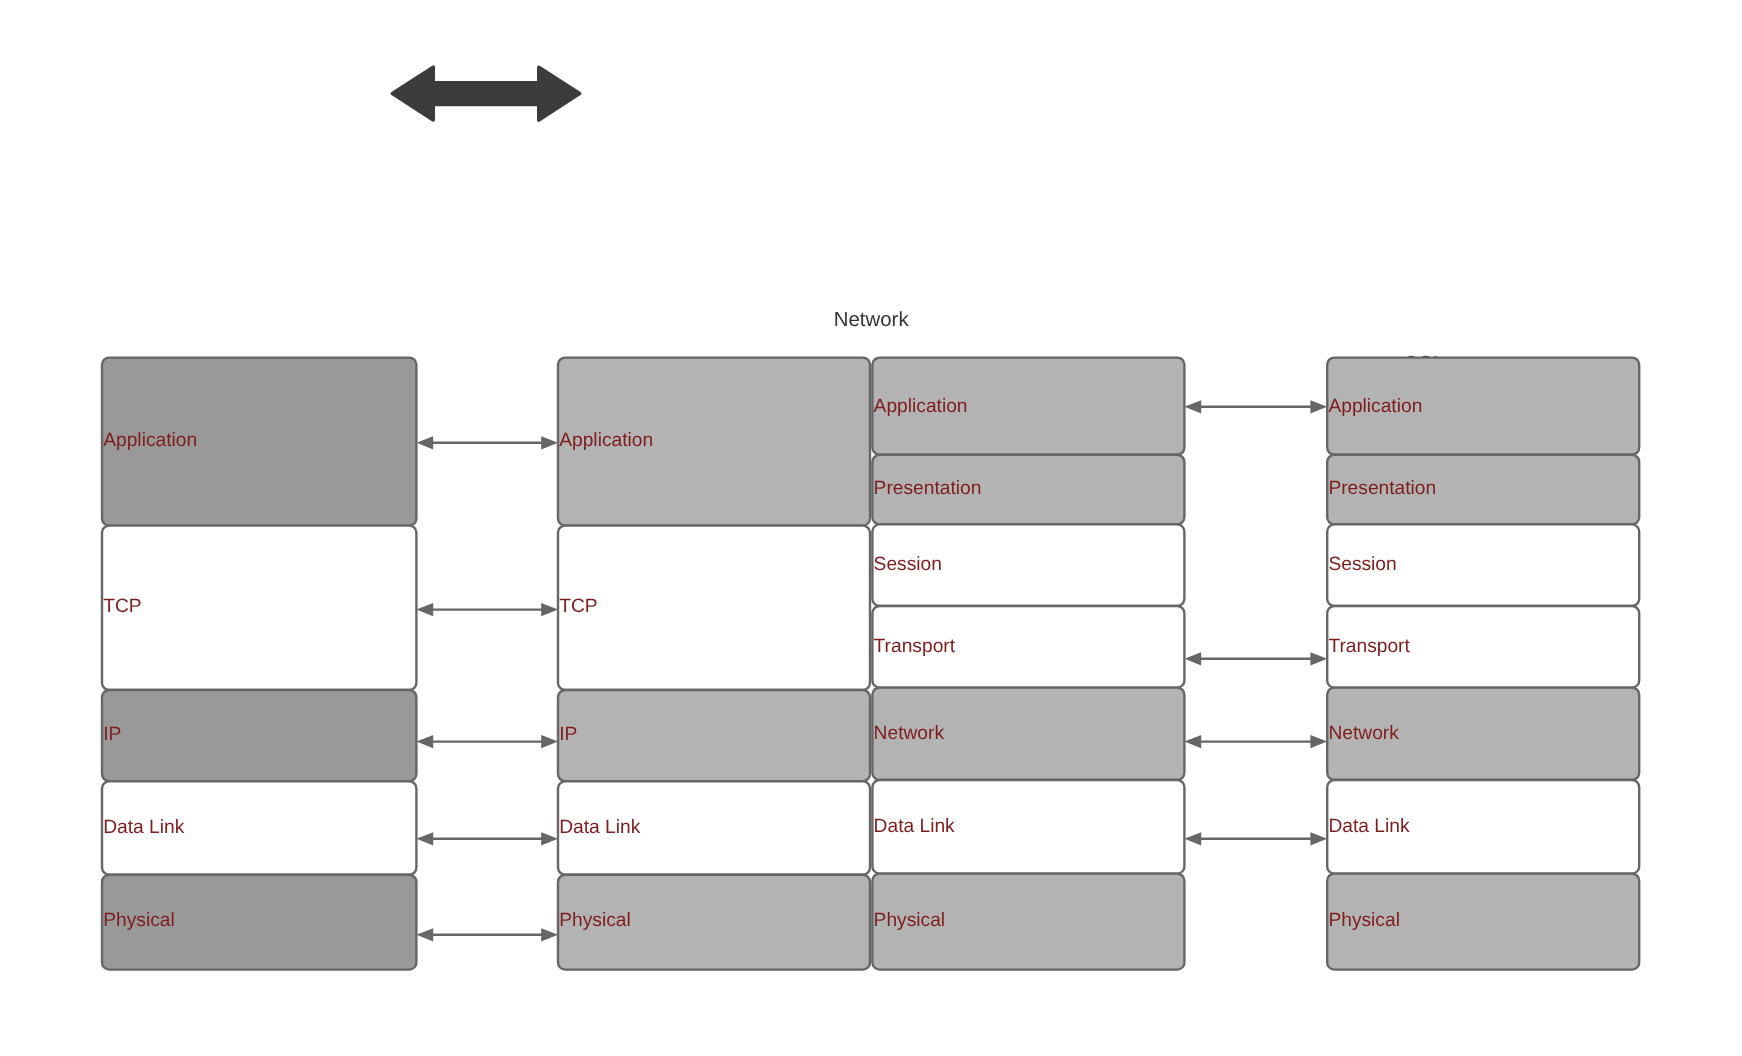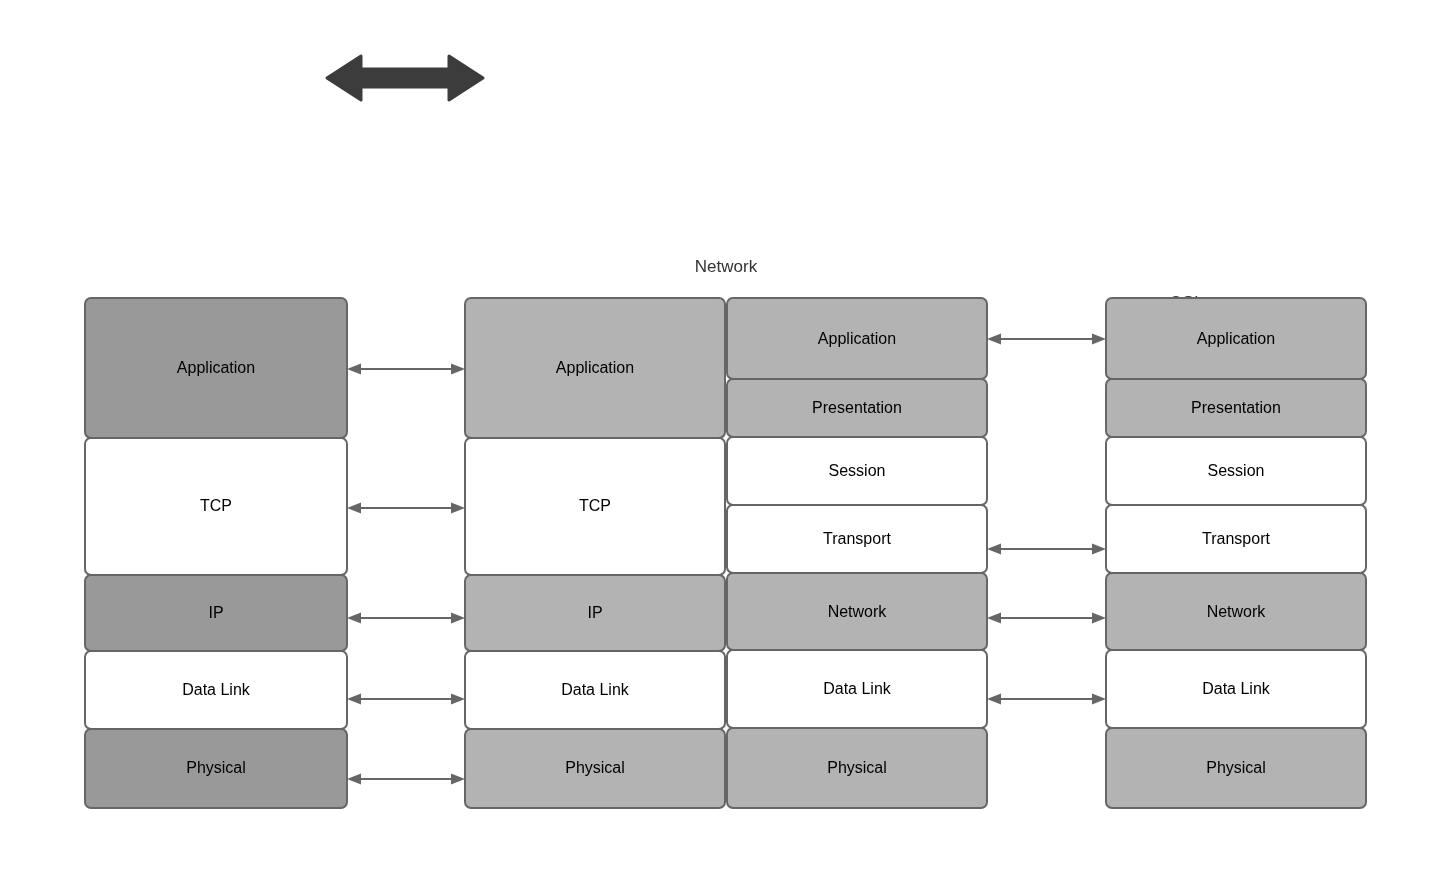--- a/index.html
+++ b/index.html
@@ -54,23 +54,22 @@
   #stack-gw-left{ left: 464px;  top: 297px; width: 262px; height: 524px; }
   #stack-gw-right{left: 726px;  top: 297px; width: 262px; height: 524px; }
   #stack-osi    { left: 1105px; top: 297px; width: 262px; height: 524px; }
 
   .layer {
     box-sizing: border-box;
     border: 2px solid #666666;
     border-radius: 7px;
     display: flex;
     align-items: center;
-    justify-content: center;
     font-size: 16px;
-    color: #000000;
+    color: #7f1d1d;
     background: #ffffff;
     margin-bottom: -2px;
     position: relative;
   }
   .layer:last-child { margin-bottom: 12px; }
 
   .layer.fill-dark  { background: #999999; }
   .layer.fill-mid   { background: #b3b3b3; }
   .layer.fill-white { background: #ffffff; }
 

